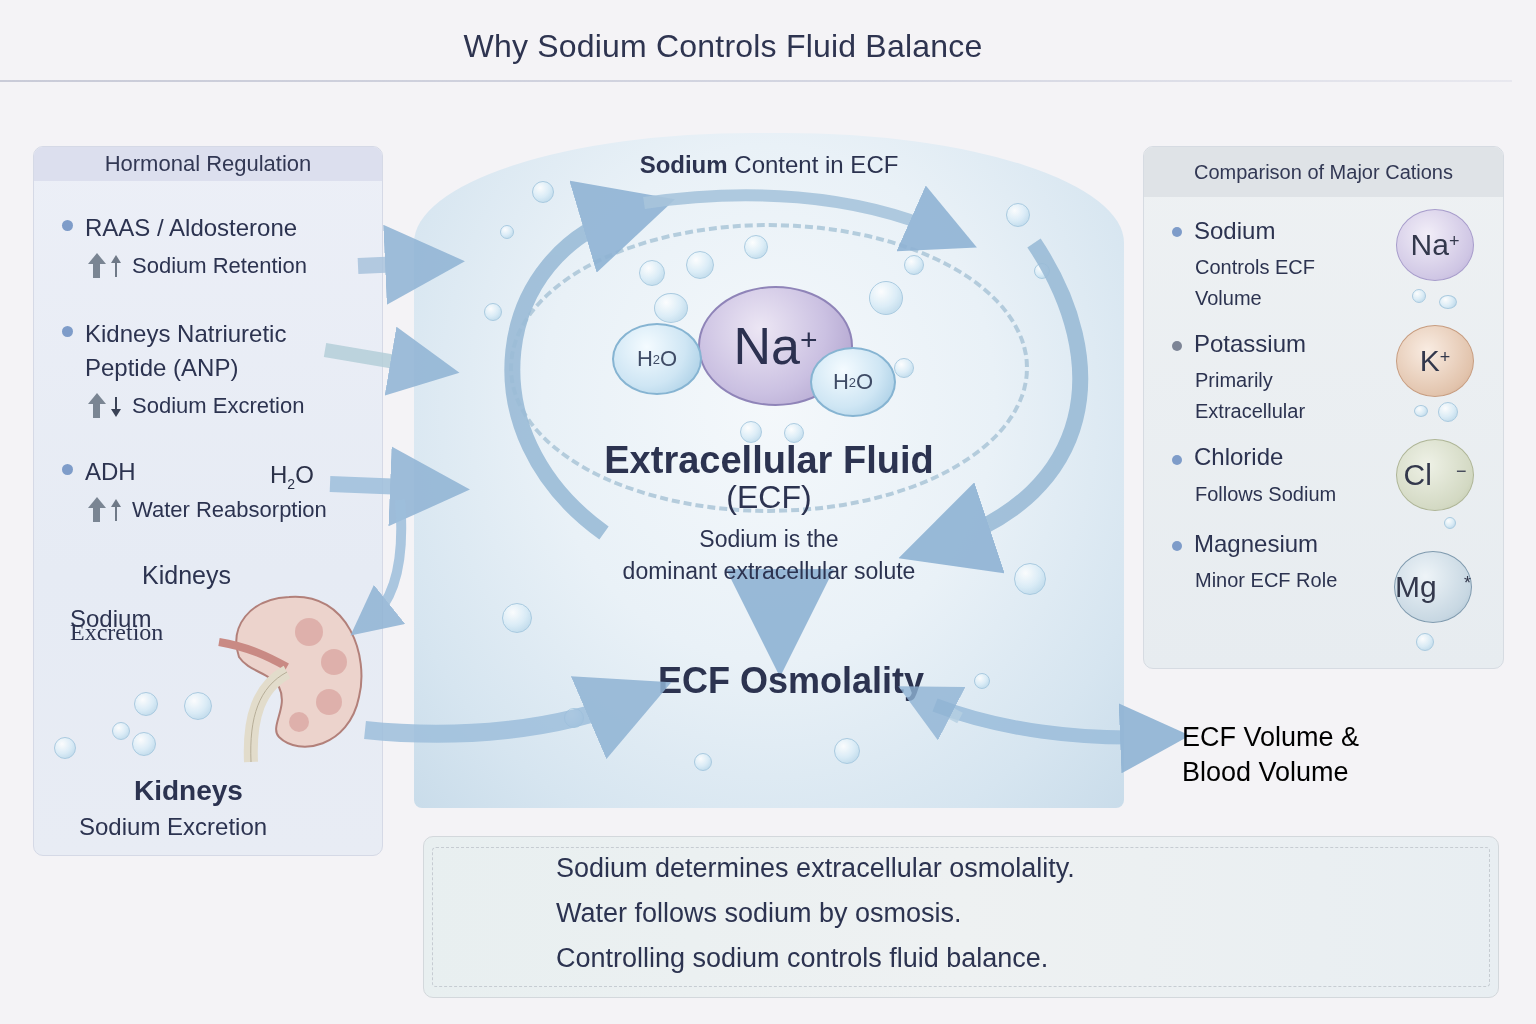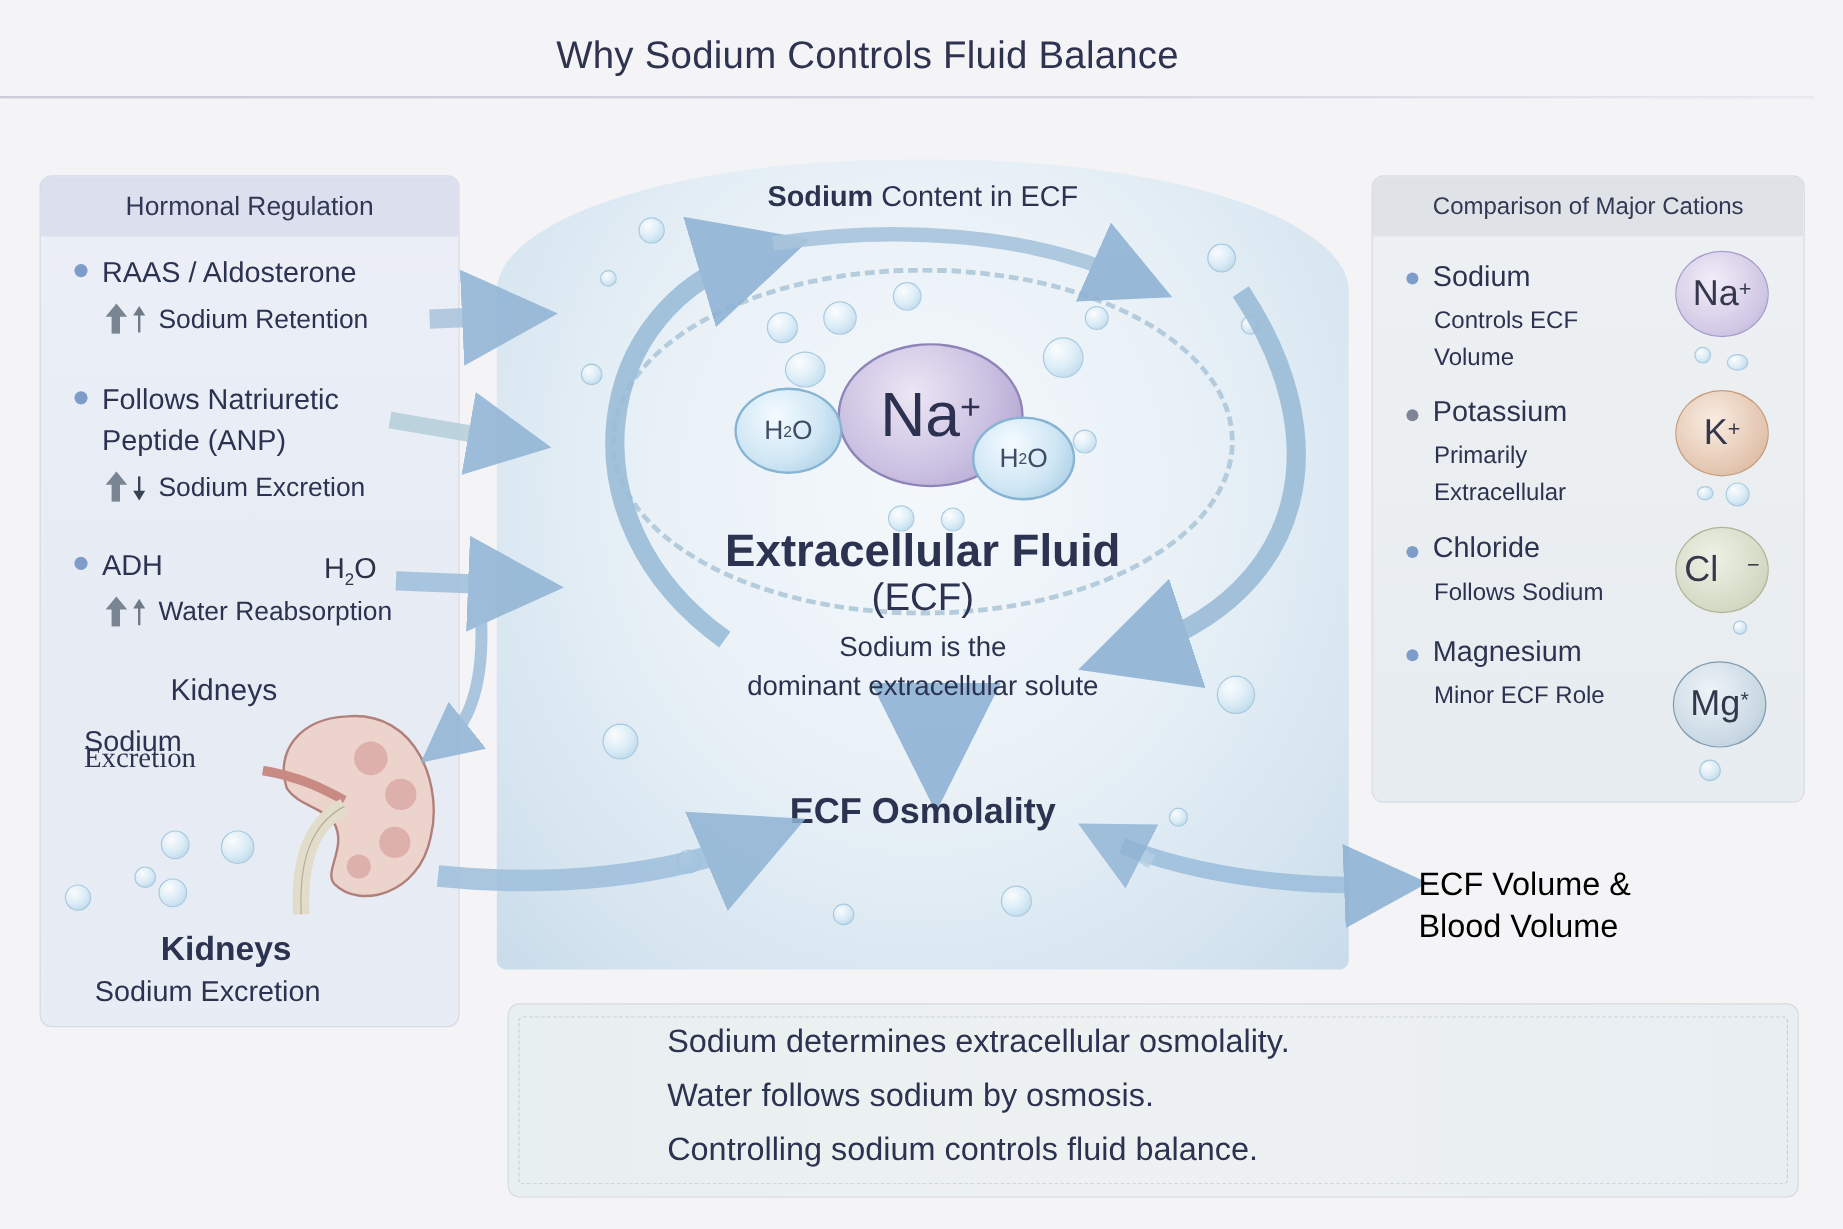--- a/index.html
+++ b/index.html
@@ -19,21 +19,21 @@
     background: linear-gradient(90deg, #c9cbd8, #d4d6e2 60%, #e8e8ef);
   }
 
   
   .left-panel {
     position: absolute; left: 33px; top: 146px; width: 350px; height: 710px;
     background: linear-gradient(180deg, #eceff7 0%, #e6ebf4 60%, #e8ecf4 100%);
     border: 1px solid #d5d9e6; border-radius: 10px; overflow: hidden;
   }
   .left-head {
-    height: 50px; background: #dcdfee; display: flex; align-items: center;
+    height: 34px; background: #dcdfee; display: flex; align-items: center;
     justify-content: center; font-size: 22px; color: #323854;
   }
   .bullet-row { position: absolute; left: 28px; display: flex; align-items: flex-start; }
   .dot { width: 11px; height: 11px; border-radius: 50%; background: #7e9cc9; margin-top: 9px; margin-right: 12px; flex: none; }
   .bl { font-size: 24px; color: #2c3350; line-height: 34px; }
   .sub { position: absolute; left: 52px; font-size: 22px; color: #2c3350; display: flex; align-items: center; gap: 4px; }
   .arr-big { display: inline-block; width: 20px; height: 26px; position: relative; }
   .arr-big::before { content: ""; position: absolute; left: 2px; top: 0; border-left: 9px solid transparent; border-right: 9px solid transparent; border-bottom: 11px solid #7a8593; }
   .arr-big::after { content: ""; position: absolute; left: 7px; top: 10px; width: 7px; height: 15px; background: #7a8593; }
   .arr-sm { display: inline-block; width: 12px; height: 24px; position: relative; margin-right: 6px; }
@@ -92,21 +92,21 @@
   .cat-desc { position: absolute; left: 51px; font-size: 20px; color: #2c3350; line-height: 31px; }
   .cat-dot { position: absolute; left: 28px; width: 10px; height: 10px; border-radius: 50%; background: #7e9cc9; }
   .ion {
     position: absolute; width: 78px; height: 72px; border-radius: 50%;
     display: flex; align-items: center; justify-content: center; font-size: 30px; color: #33384c;
   }
   .ion sup { font-size: 18px; position: relative; top: -4px; }
   .ion.na { background: radial-gradient(circle at 40% 35%, #f2eef8, #cfc6e4 70%, #b2a5d1); border: 1px solid #a79ccb; }
   .ion.k  { background: radial-gradient(circle at 40% 35%, #f9ece2, #e2c4ad 70%, #cfa78b); border: 1px solid #c79c7f; }
   .ion.cl { background: radial-gradient(circle at 40% 35%, #eef1e6, #d3d9c3 70%, #b9c1a3); border: 1px solid #aeb596; gap: 24px; }
-  .ion.mg { background: radial-gradient(circle at 40% 35%, #eef4f8, #c7d7e2 70%, #9fb8c9); border: 1px solid #7f9aae; }
+  .ion.mg { background: radial-gradient(circle at 40% 35%, #eef4f8, #c7d7e2 70%, #9fb8c9); border: 1px solid #7f9aae; justify-content: space-between; }
 
   .volume-lbl { position: absolute; left: 1182px; top: 720px; font-size: 27px; color: #000000; line-height: 35px; }
 
   
   .summary {
     position: absolute; left: 423px; top: 836px; width: 1076px; height: 162px;
     background: linear-gradient(90deg, #e8eff0, #eef1f2 50%, #e8eef2);
     border: 1px solid #d3d8dc; border-radius: 10px;
   }
   .summary-inner {
@@ -173,40 +173,40 @@
       <span>O</span>
   </div>
 
   <div class="center-label" style="top:18px;font-size:24px;">
     <b>Sodium</b><span> Content in ECF</span>
   </div>
   <div class="center-label" style="top:306px;font-size:38px;font-weight:bold;">Extracellular Fluid</div>
   <div class="center-label" style="top:346px;font-size:32px;">(ECF)</div>
   <div class="center-label" style="top:393px;font-size:23px;">Sodium is the</div>
   <div class="center-label" style="top:425px;font-size:23px;">dominant extracellular solute</div>
-  <div class="center-label" style="top:527px;font-size:30px;font-weight:bold;">ECF Osmolality</div>
+  <div class="center-label" style="top:527px;font-size:36px;font-weight:bold;margin-left:22px;">ECF Osmolality</div>
 </div>
 
 <div class="left-panel">
   <div class="left-head">Hormonal Regulation</div>
 
   <div class="bullet-row" style="top:64px">
     <span class="dot"></span>
     <span class="bl">RAAS / Aldosterone</span>
   </div>
   <div class="sub" style="top:106px">
     <span class="arr-big"></span>
     <span class="arr-sm"></span>
     <span>Sodium Retention</span>
   </div>
 
   <div class="bullet-row" style="top:170px">
     <span class="dot"></span>
     <span class="bl">
-      <span>Follows Natriuretic</span><br>
+      <span>Kidneys Natriuretic</span><br>
       <span>Peptide (ANP)</span>
     </span>
   </div>
   <div class="sub" style="top:246px">
     <span class="arr-big"></span>
     <span class="arr-sm down"></span>
     <span>Sodium Excretion</span>
   </div>
 
   <div class="bullet-row" style="top:308px">

